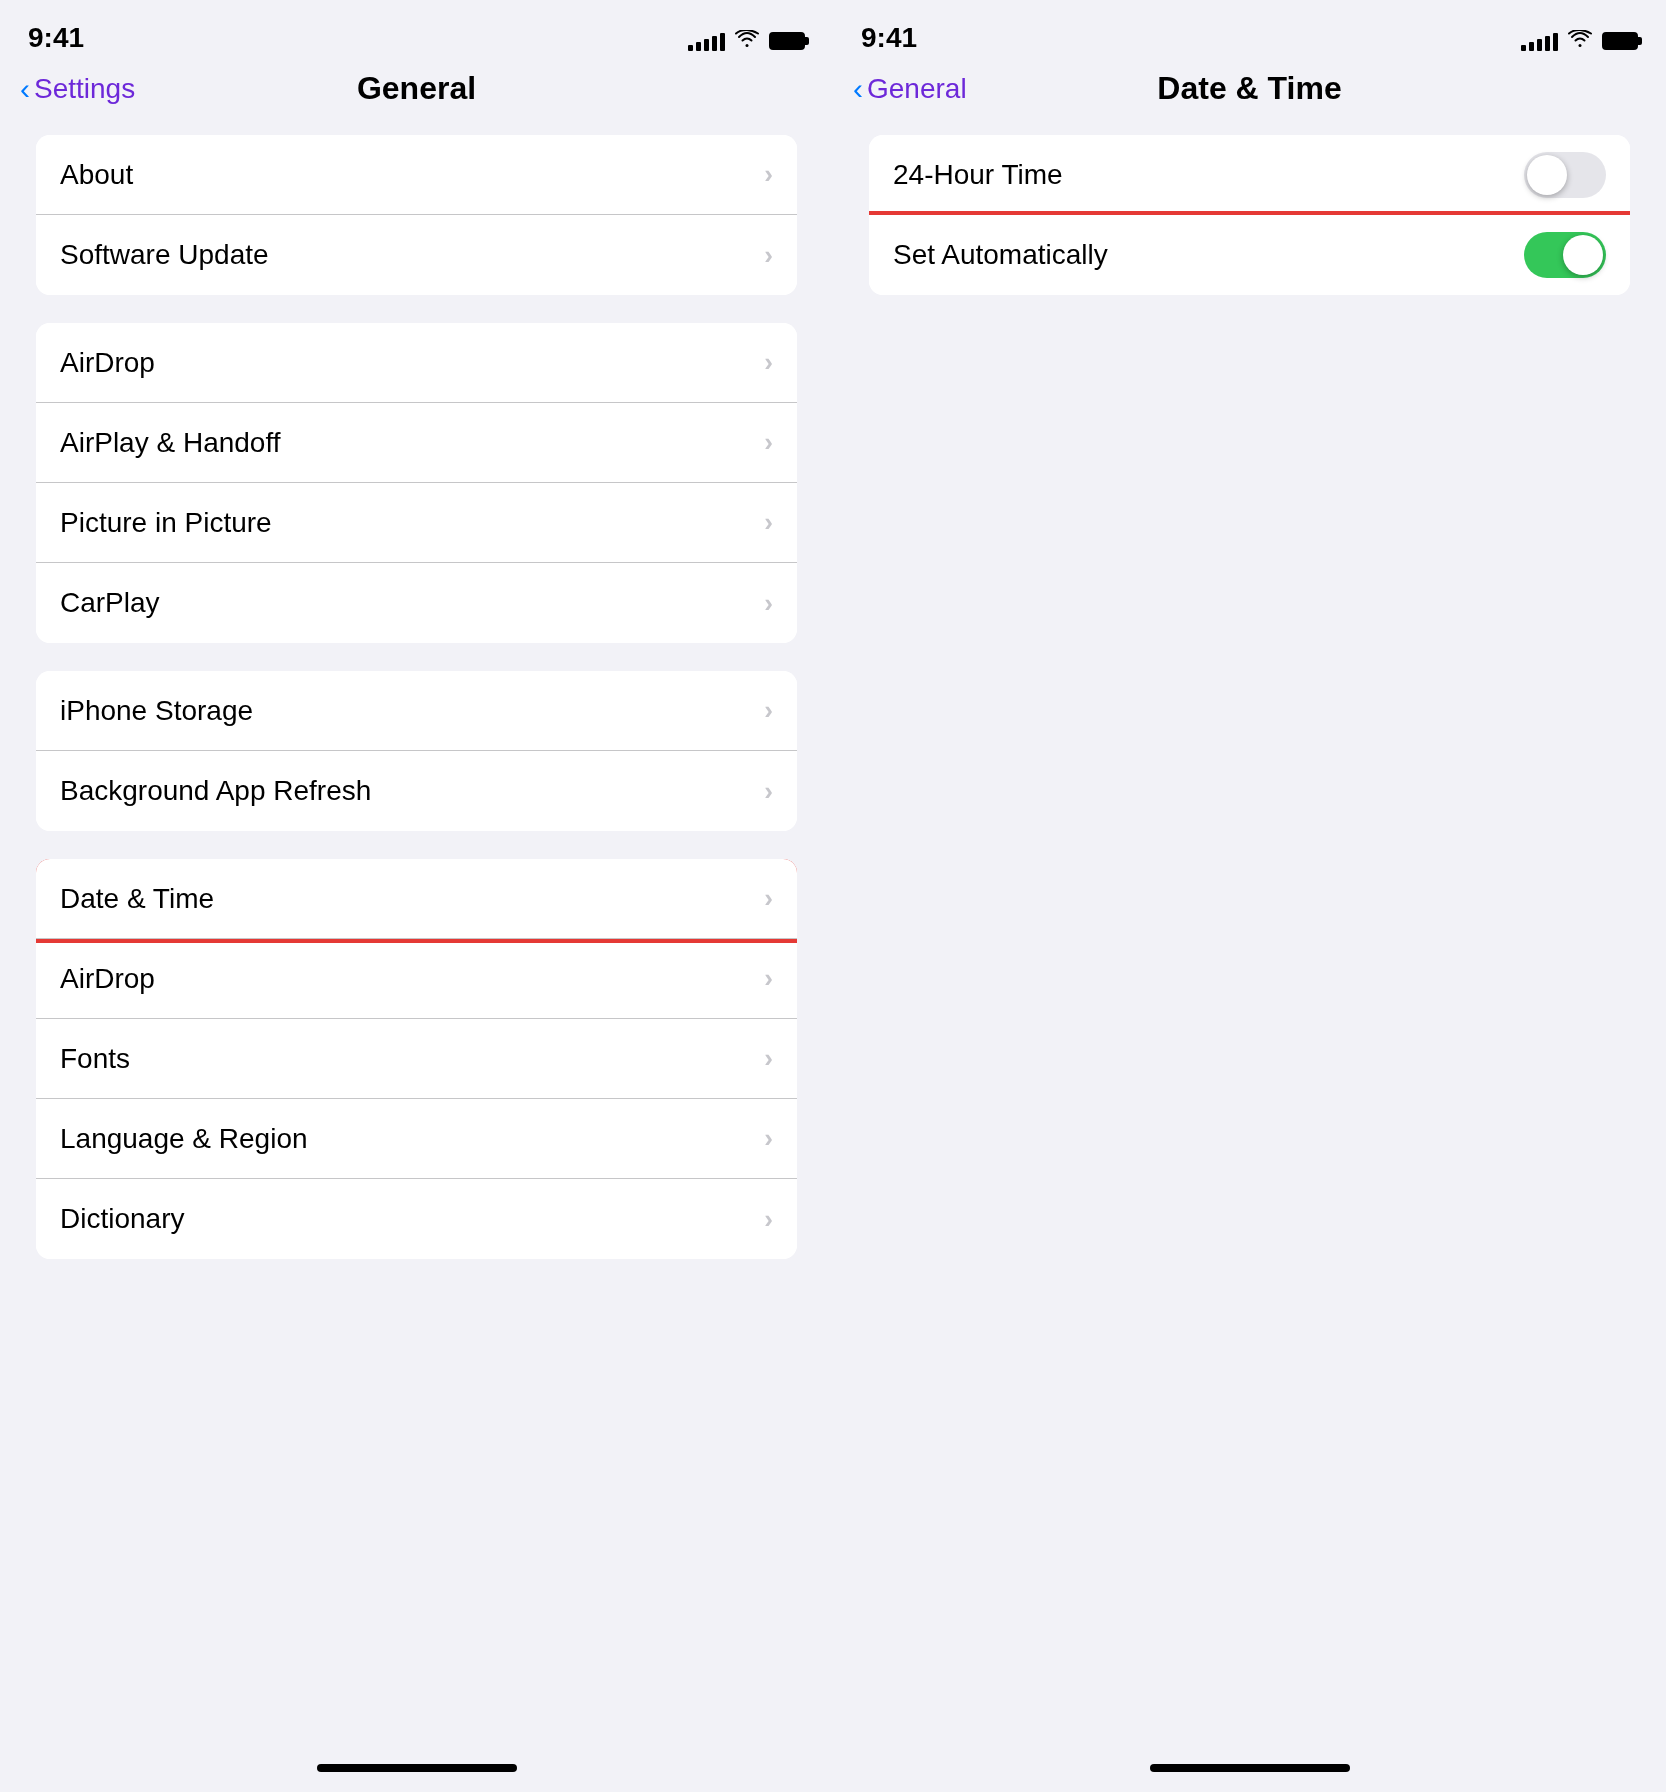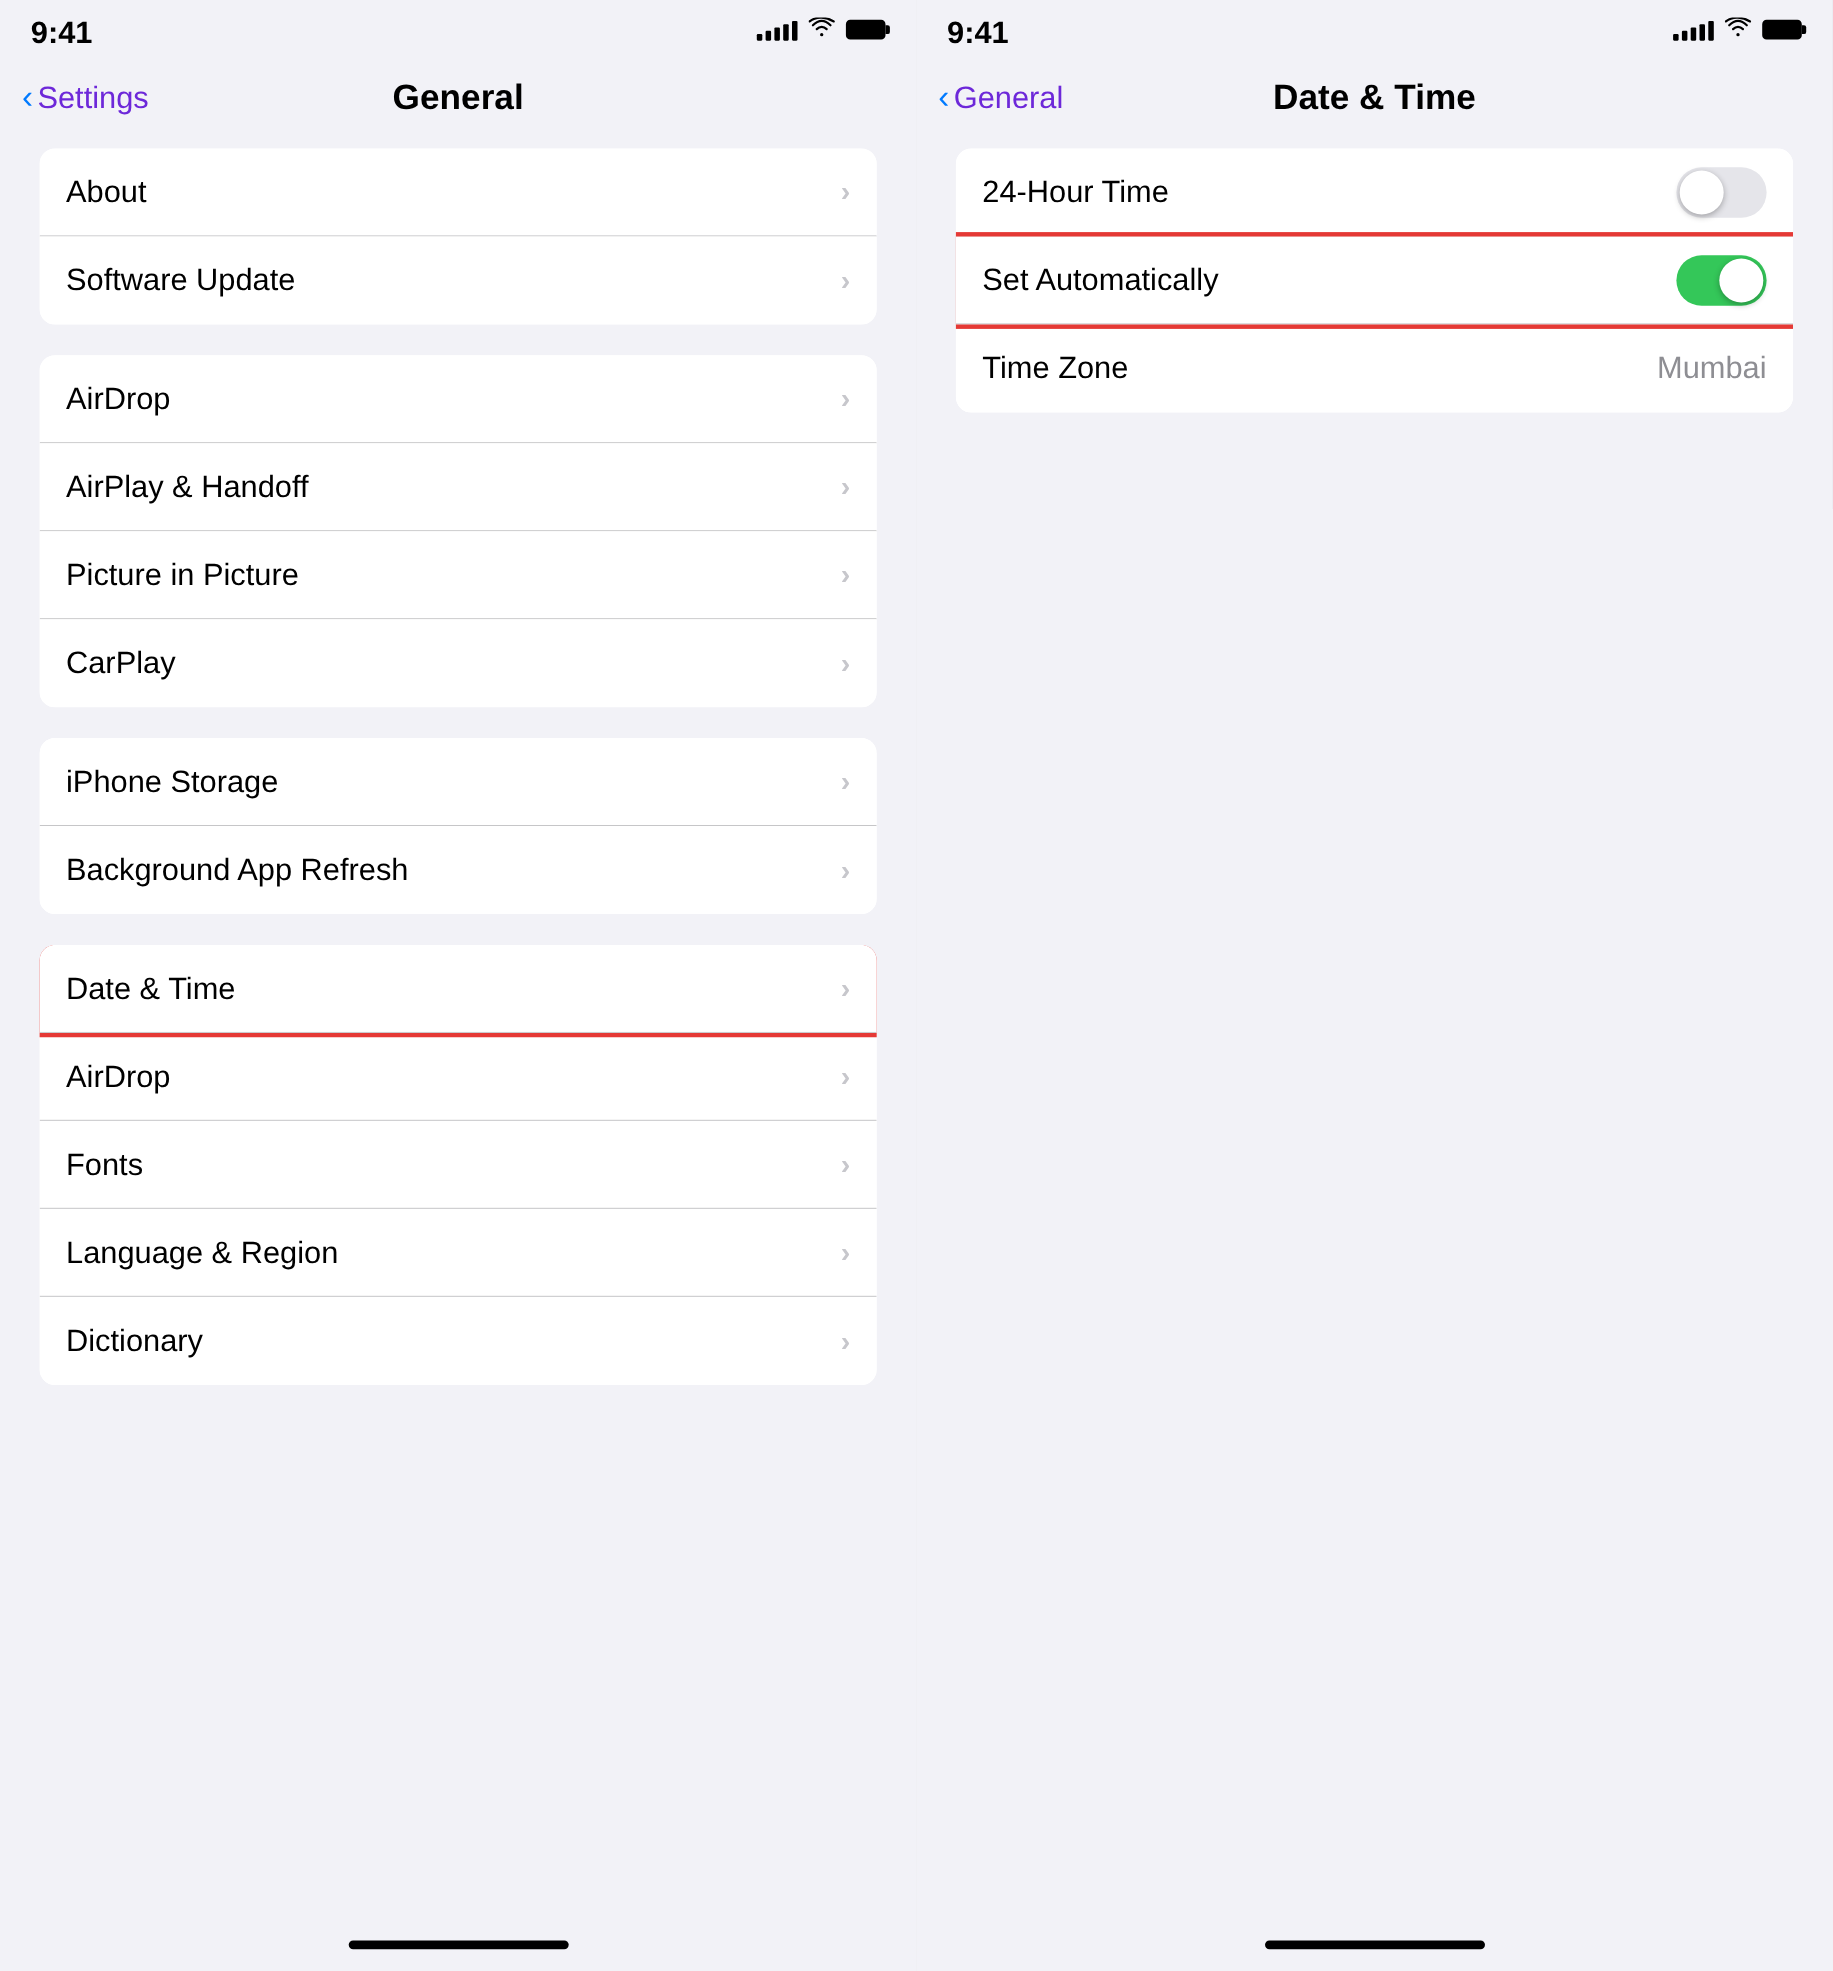--- a/index.html
+++ b/index.html
@@ -18,21 +18,21 @@
       background: #f2f2f7;
       display: flex;
       flex-direction: column;
       position: relative;
     }
 
     
     .status-bar {
       display: flex;
       justify-content: space-between;
-      align-items: flex-start;
+      align-items: flex-end;
       padding: 14px 28px 0 28px;
       height: 54px;
     }
     .status-time {
       font-size: 28px;
       font-weight: 600;
       color: #000;
     }
     .status-icons {
       display: flex;
@@ -370,23 +370,17 @@
         </div>
       </div>
 
       <div class="settings-row" style="outline: 4px solid #e53935; outline-offset: 0; position: relative; z-index: 2;">
         <span class="settings-row-label">Set Automatically</span>
         <div class="toggle-switch on">
           <div class="toggle-knob"></div>
         </div>
       </div>
 
-      <div class="settings-row">
-        <span class="settings-row-label">Time Zone</span>
-        <div class="settings-row-right">
-          <span class="settings-row-value">Mumbai</span>
-        </div>
-      </div>
     </div>
   </div>
 
   <div class="home-indicator"></div>
 </div>
 
 </body></html>

